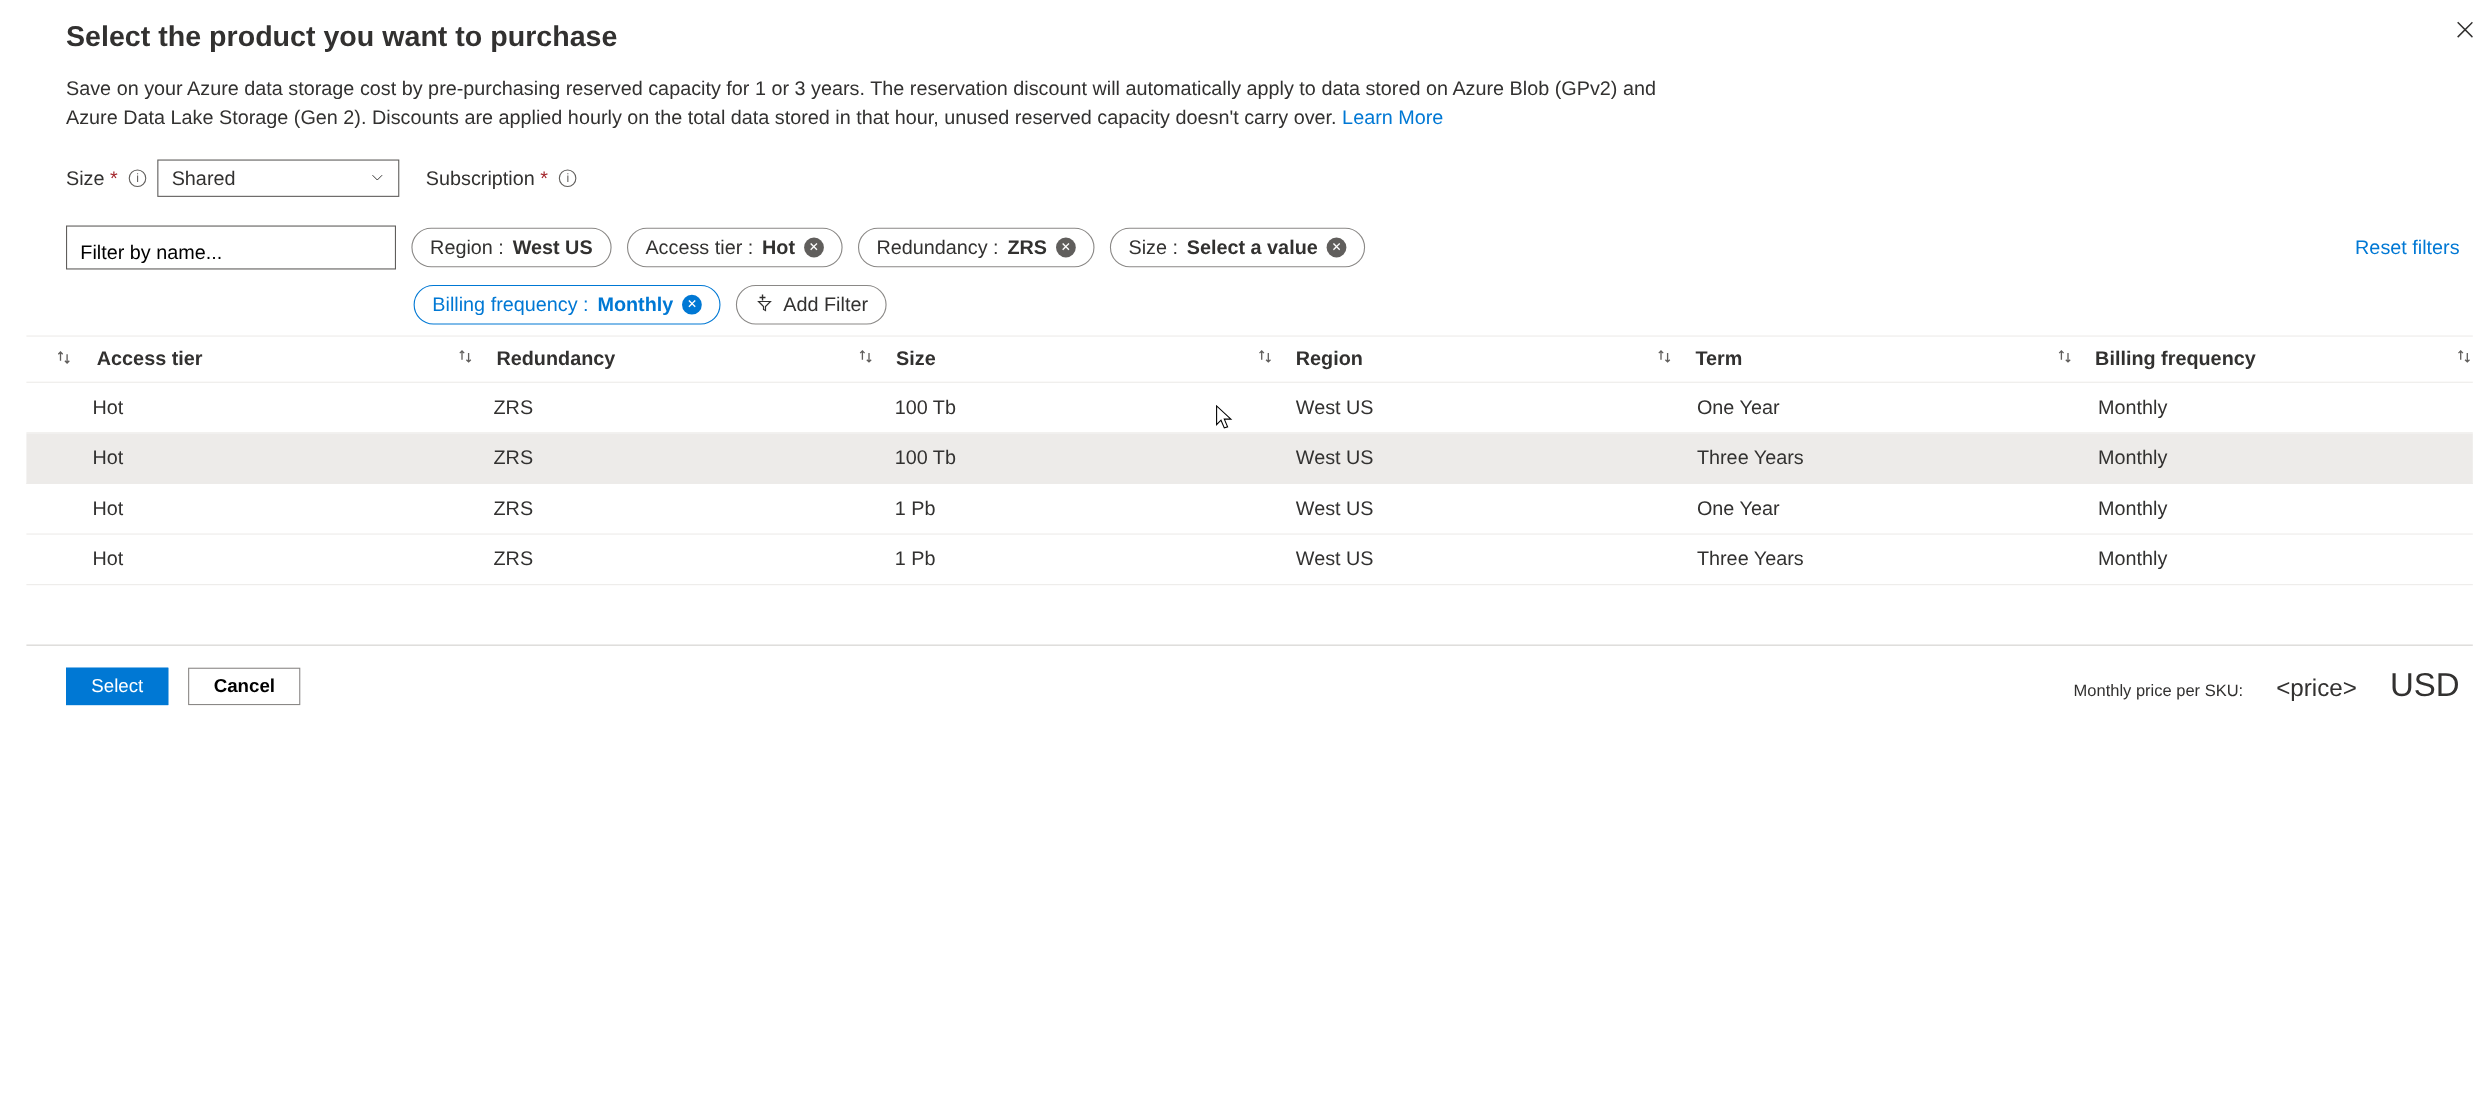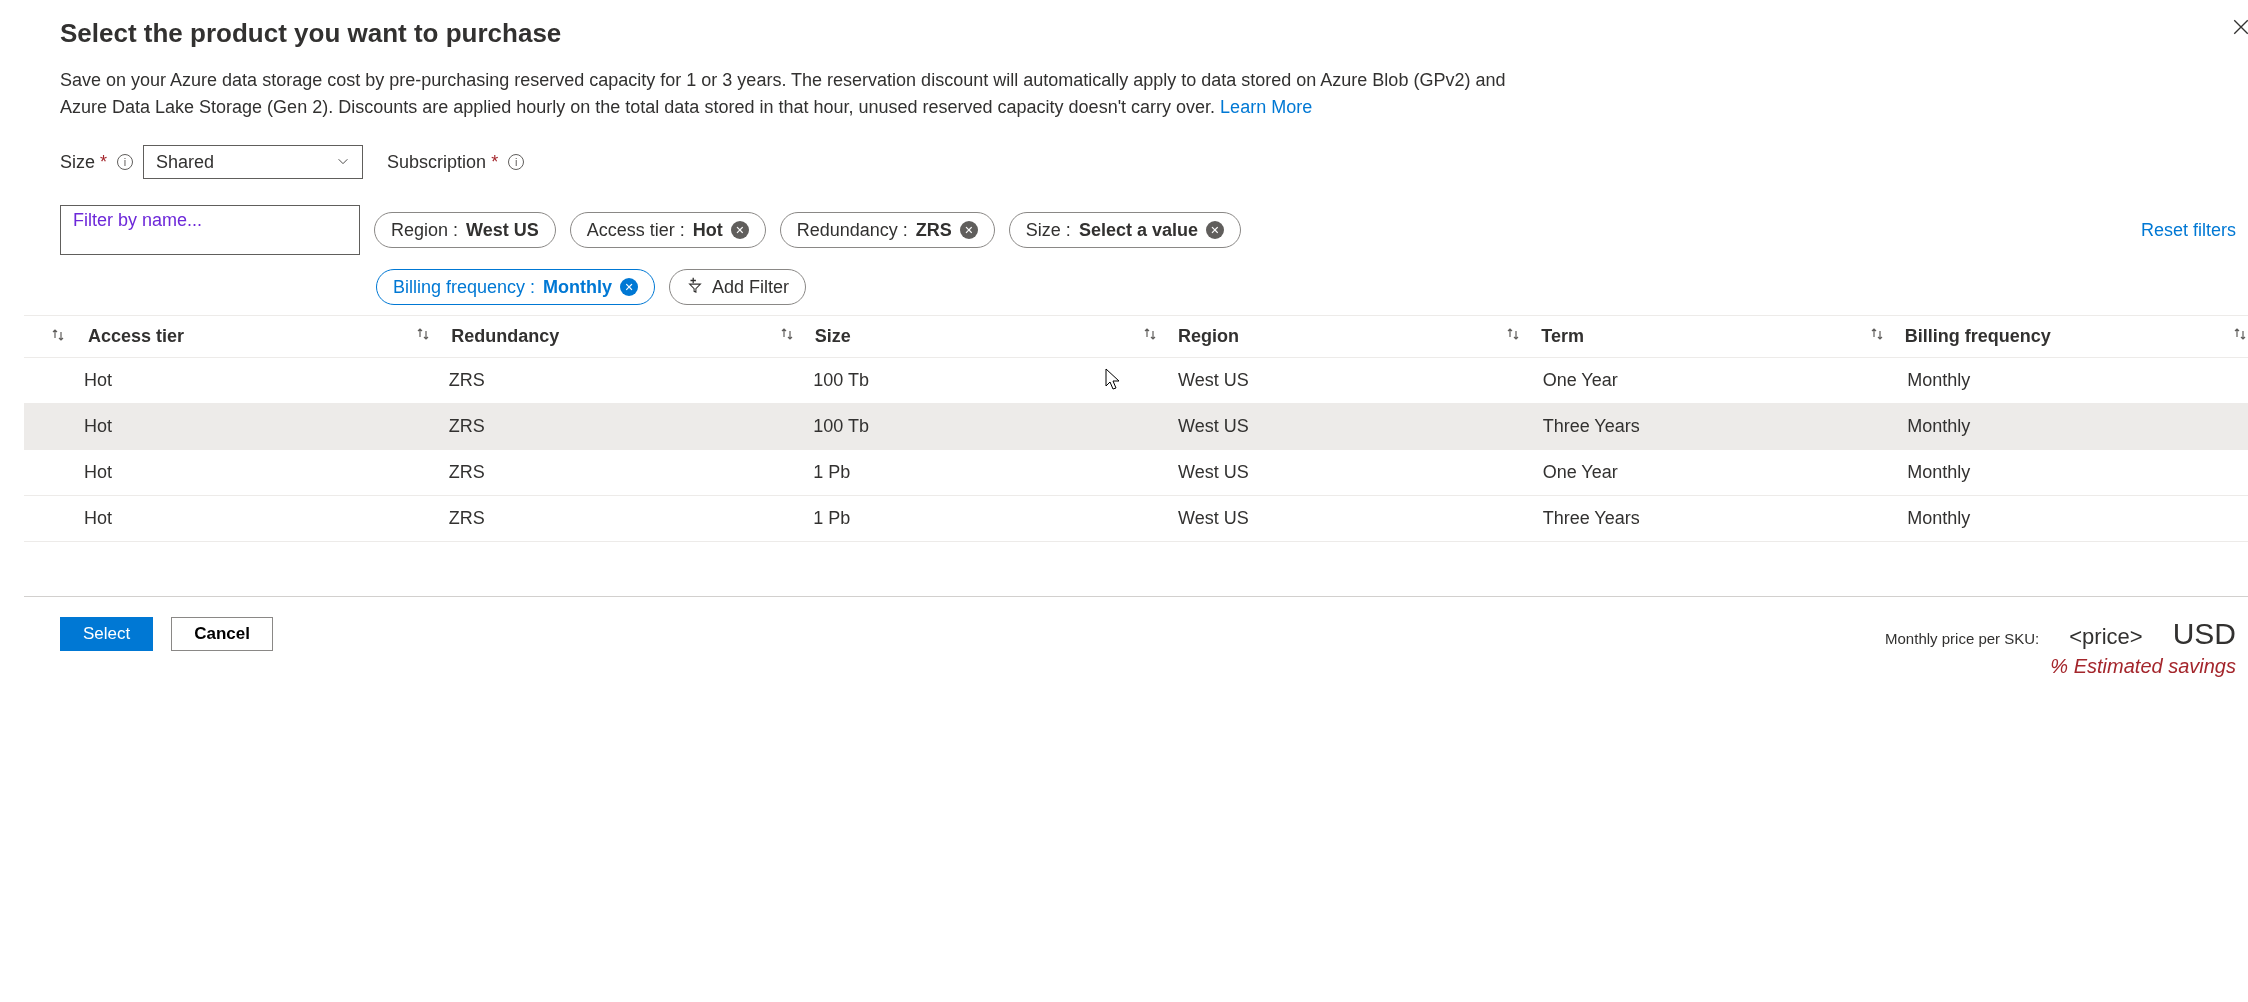--- a/index.html
+++ b/index.html
@@ -16,21 +16,21 @@
 .field-label { font-size: 18px; }
 .req { color: #a4262c; }
 .info-circle { display: inline-flex; width: 16px; height: 16px; border: 1px solid #605e5c; border-radius: 50%; align-items: center; justify-content: center; font-size: 11px; color: #605e5c; }
 .select-box { border: 1px solid #605e5c; padding: 4px 12px; min-width: 220px; height: 34px; display: flex; align-items: center; justify-content: space-between; cursor: pointer; font-size: 18px; }
 .select-box.sub { min-width: 540px; }
 .chev svg { width: 14px; height: 14px; stroke: #323130; fill: none; }
 .search-ico svg { width: 16px; height: 16px; stroke: #605e5c; fill: none; }
 .sub-inner { display: flex; align-items: center; gap: 8px; }
 .filter-row { display: flex; align-items: center; gap: 14px; flex-wrap: wrap; margin-bottom: 14px; }
 .filter-row.second { margin-bottom: 10px; padding-left: 316px; }
-.filter-input { border: 1px solid #605e5c; padding: 4px 12px; width: 300px; height: 50px; font-size: 18px; color: #6d28d9; display: flex; align-items: flex-start; }
+.filter-input { border: 1px solid #605e5c; padding: 4px 12px; width: 300px; height: 40px; font-size: 18px; color: #000000; display: flex; align-items: flex-end; }
 .pill { border: 1px solid #8a8886; border-radius: 30px; padding: 5px 16px; display: inline-flex; align-items: center; gap: 8px; font-size: 18px; height: 36px; cursor: pointer; }
 .pill.active { border-color: #0078d4; color: #0078d4; }
 .pill .prefix { font-weight: 400; }
 .pill .val { font-weight: 600; }
 .pill-x { width: 18px; height: 18px; border-radius: 50%; background: #605e5c; color: #fff; display: inline-flex; align-items: center; justify-content: center; font-size: 11px; line-height: 1; }
 .pill.active .pill-x { background: #0078d4; }
 .add-filter-ico svg { width: 18px; height: 18px; stroke: #323130; fill: none; }
 .reset-link { margin-left: auto; color: #0078d4; font-size: 18px; cursor: pointer; }
 .table { border-top: 1px solid #edebe9; margin-top: 10px; }
 .thead { display: grid; grid-template-columns: 60px 1.1fr 1.1fr 1.1fr 1.1fr 1.1fr 1.1fr; border-bottom: 1px solid #edebe9; padding: 10px 4px; align-items: center; }
@@ -225,21 +225,20 @@
 
   <div class="footer">
     <button class="btn btn-primary">Select</button>
     <button class="btn btn-secondary">Cancel</button>
     <div class="footer-right">
       <div class="price-line">
         <span class="price-label">Monthly price per SKU:</span>
         <span class="price-val">&lt;price&gt;</span>
         <span class="price-cur">USD</span>
       </div>
-      <div class="savings">% Estimated savings</div>
     </div>
   </div>
 
   <div class="cursor-img">
     <svg viewBox="0 0 16 24">
         <path d="M1 1 L1 18 L5 14 L8 21 L11 20 L8 13 L14 13 Z" fill="#fff" stroke="#000" stroke-width="1"></path>
       </svg>
   </div>
 </div>
 

